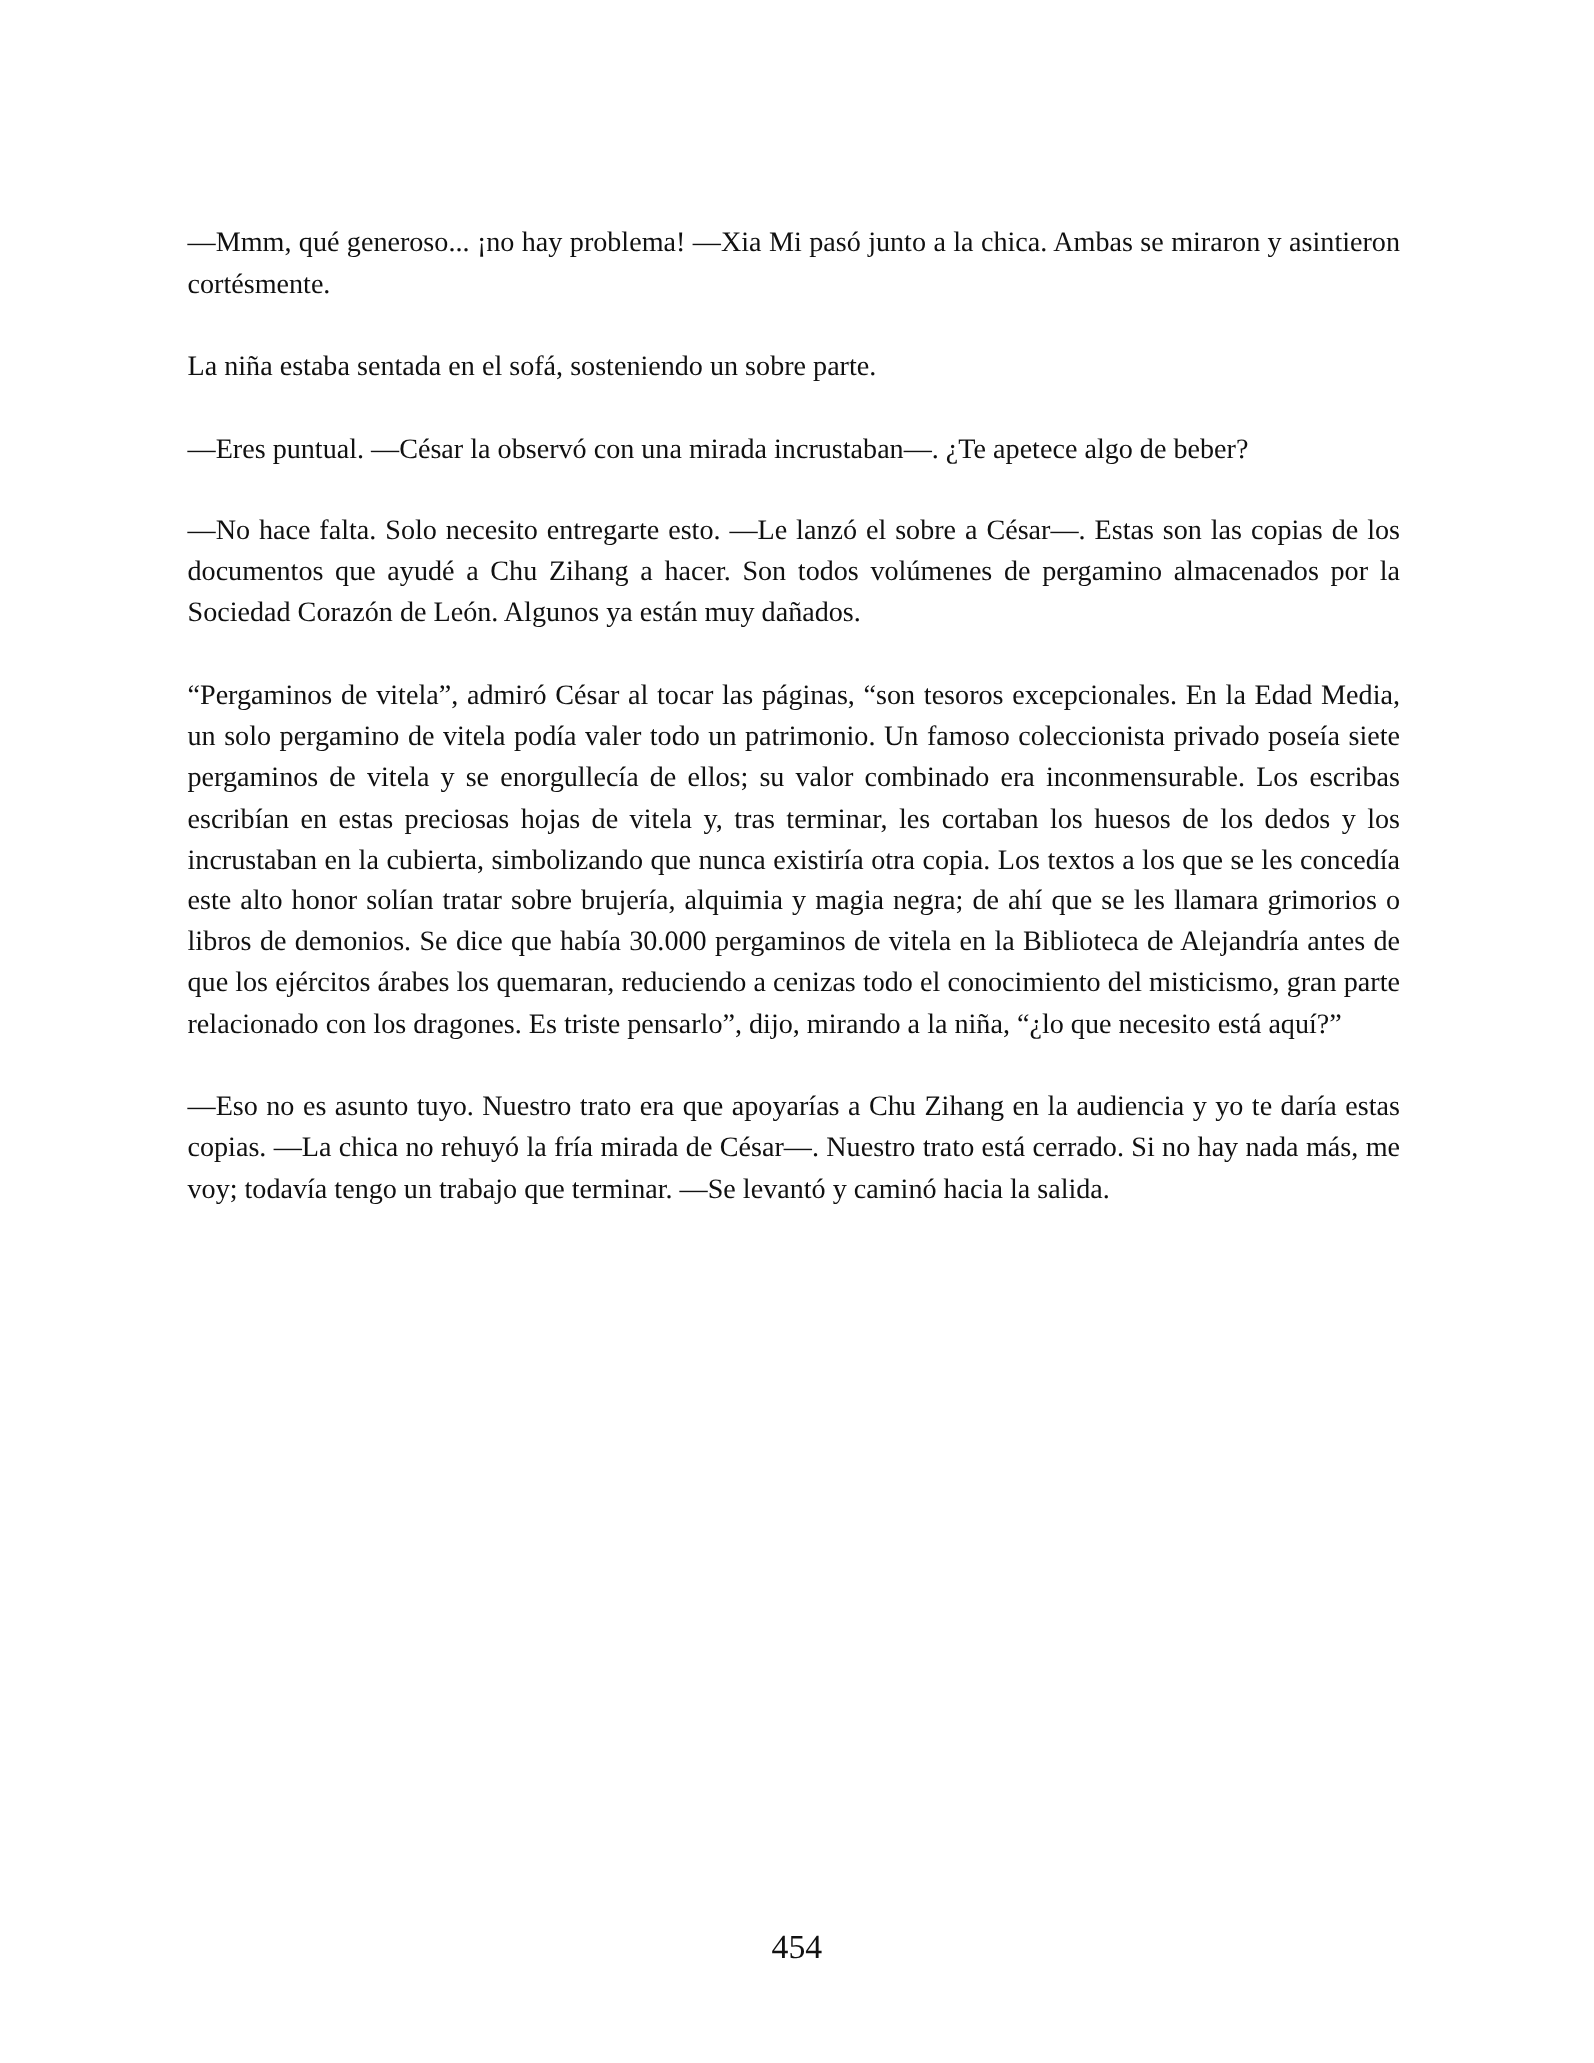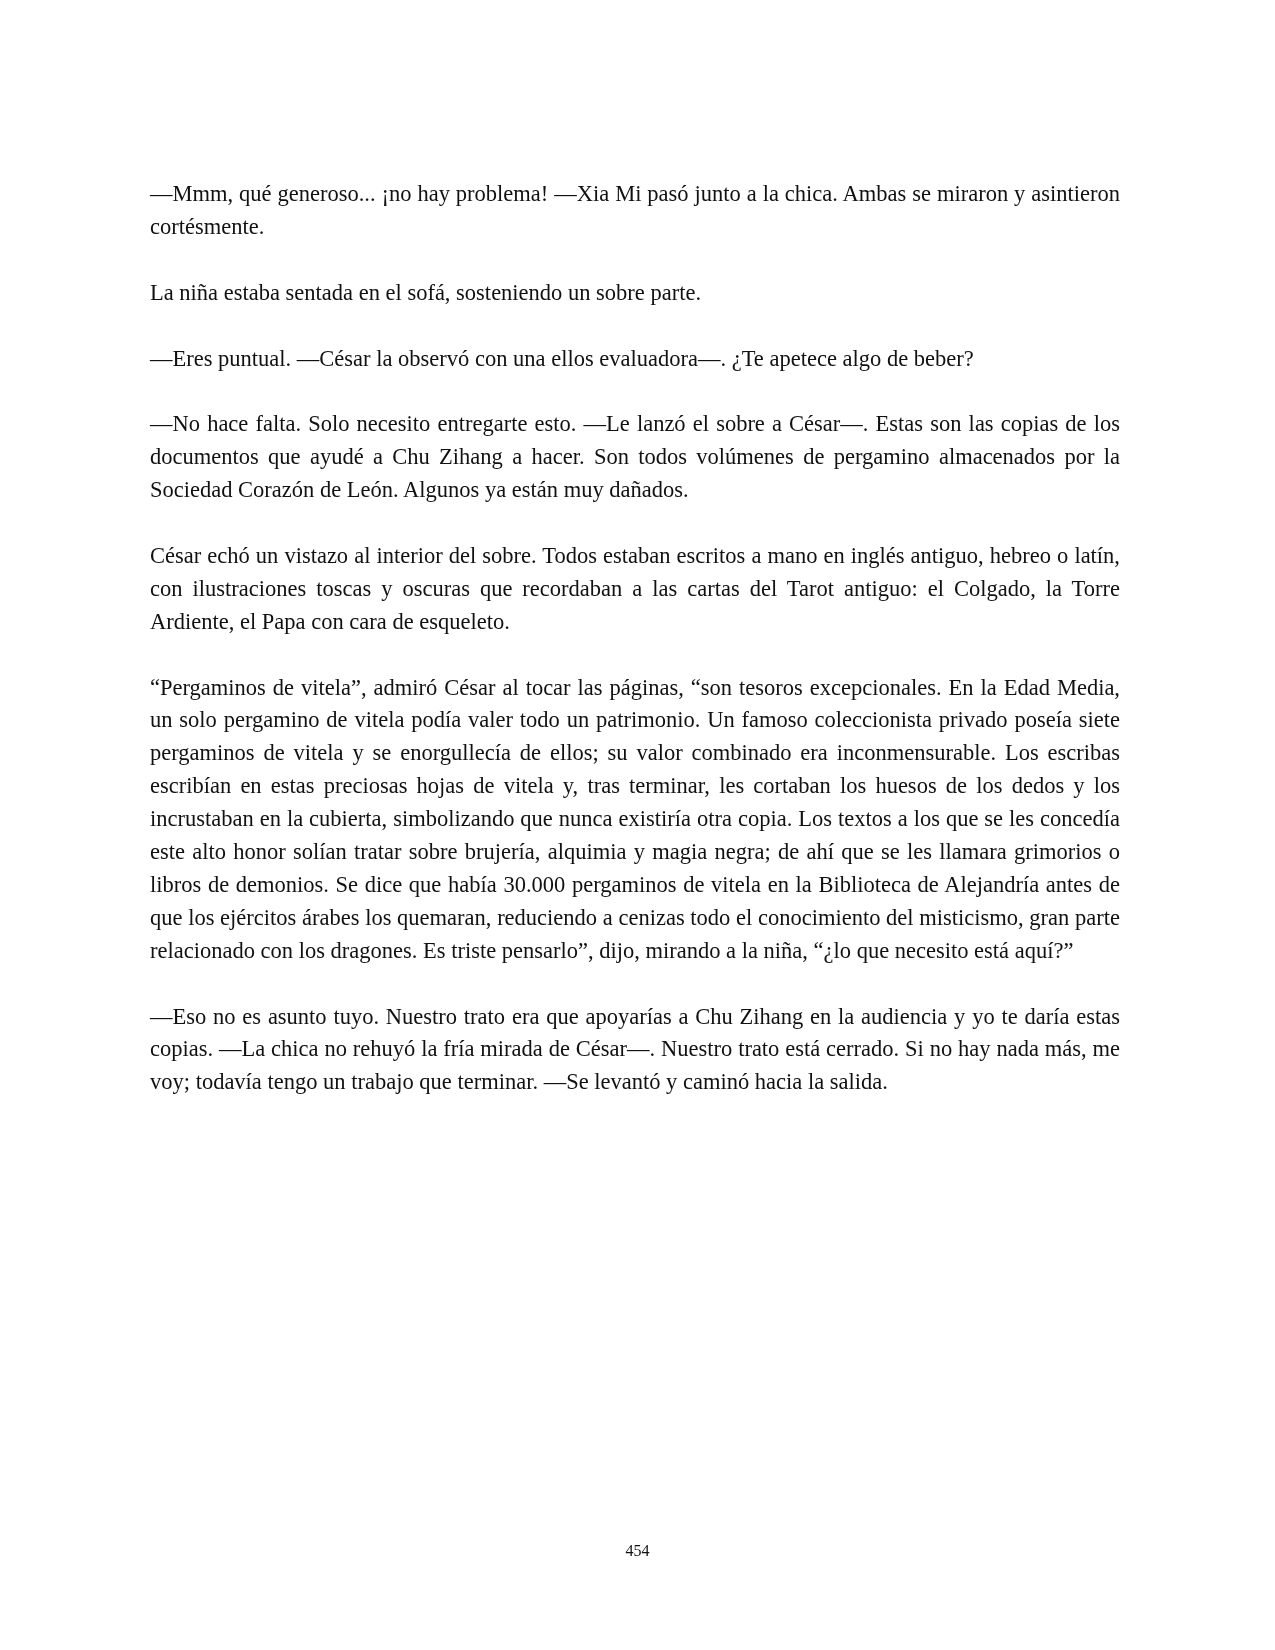--- a/index.html
+++ b/index.html
@@ -37,31 +37,30 @@
       text-align: justify;
       text-justify: inter-word;
     }
     .page-number {
       position: absolute;
       left: 0;
       width: 1275px;
       top: 1542px;
       text-align: center;
       font-family: "Liberation Serif", "DejaVu Serif", serif;
-      font-size: 16px;
+      font-size: 27px;
       color: #111111;
     }
   </style>
 </head>
 <body>
 
 <div class="page">
   <div class="body-text">
     <p>—Mmm, qué generoso... ¡no hay problema! —Xia Mi pasó junto a la chica. Ambas se miraron y asintieron cortésmente.</p>
     <p>La niña estaba sentada en el sofá, sosteniendo un sobre parte.</p>
-    <p>—Eres puntual. —César la observó con una ellos evaluadora—. ¿Te apetece algo de beber?</p>
+    <p>—Eres puntual. —César la observó con una mirada incrustaban—. ¿Te apetece algo de beber?</p>
     <p>—No hace falta. Solo necesito entregarte esto. —Le lanzó el sobre a César—. Estas son las copias de los documentos que ayudé a Chu Zihang a hacer. Son todos volúmenes de pergamino almacenados por la Sociedad Corazón de León. Algunos ya están muy dañados.</p>
-    <p>César echó un vistazo al interior del sobre. Todos estaban escritos a mano en inglés antiguo, hebreo o latín, con ilustraciones toscas y oscuras que recordaban a las cartas del Tarot antiguo: el Colgado, la Torre Ardiente, el Papa con cara de esqueleto.</p>
     <p>“Pergaminos de vitela”, admiró César al tocar las páginas, “son tesoros excepcionales. En la Edad Media, un solo pergamino de vitela podía valer todo un patrimonio. Un famoso coleccionista privado poseía siete pergaminos de vitela y se enorgullecía de ellos; su valor combinado era inconmensurable. Los escribas escribían en estas preciosas hojas de vitela y, tras terminar, les cortaban los huesos de los dedos y los incrustaban en la cubierta, simbolizando que nunca existiría otra copia. Los textos a los que se les concedía este alto honor solían tratar sobre brujería, alquimia y magia negra; de ahí que se les llamara grimorios o libros de demonios. Se dice que había 30.000 pergaminos de vitela en la Biblioteca de Alejandría antes de que los ejércitos árabes los quemaran, reduciendo a cenizas todo el conocimiento del misticismo, gran parte relacionado con los dragones. Es triste pensarlo”, dijo, mirando a la niña, “¿lo que necesito está aquí?”</p>
     <p>—Eso no es asunto tuyo. Nuestro trato era que apoyarías a Chu Zihang en la audiencia y yo te daría estas copias. —La chica no rehuyó la fría mirada de César—. Nuestro trato está cerrado. Si no hay nada más, me voy; todavía tengo un trabajo que terminar. —Se levantó y caminó hacia la salida.</p>
   </div>
   <div class="page-number">454</div>
 </div>
 
 </body></html>

